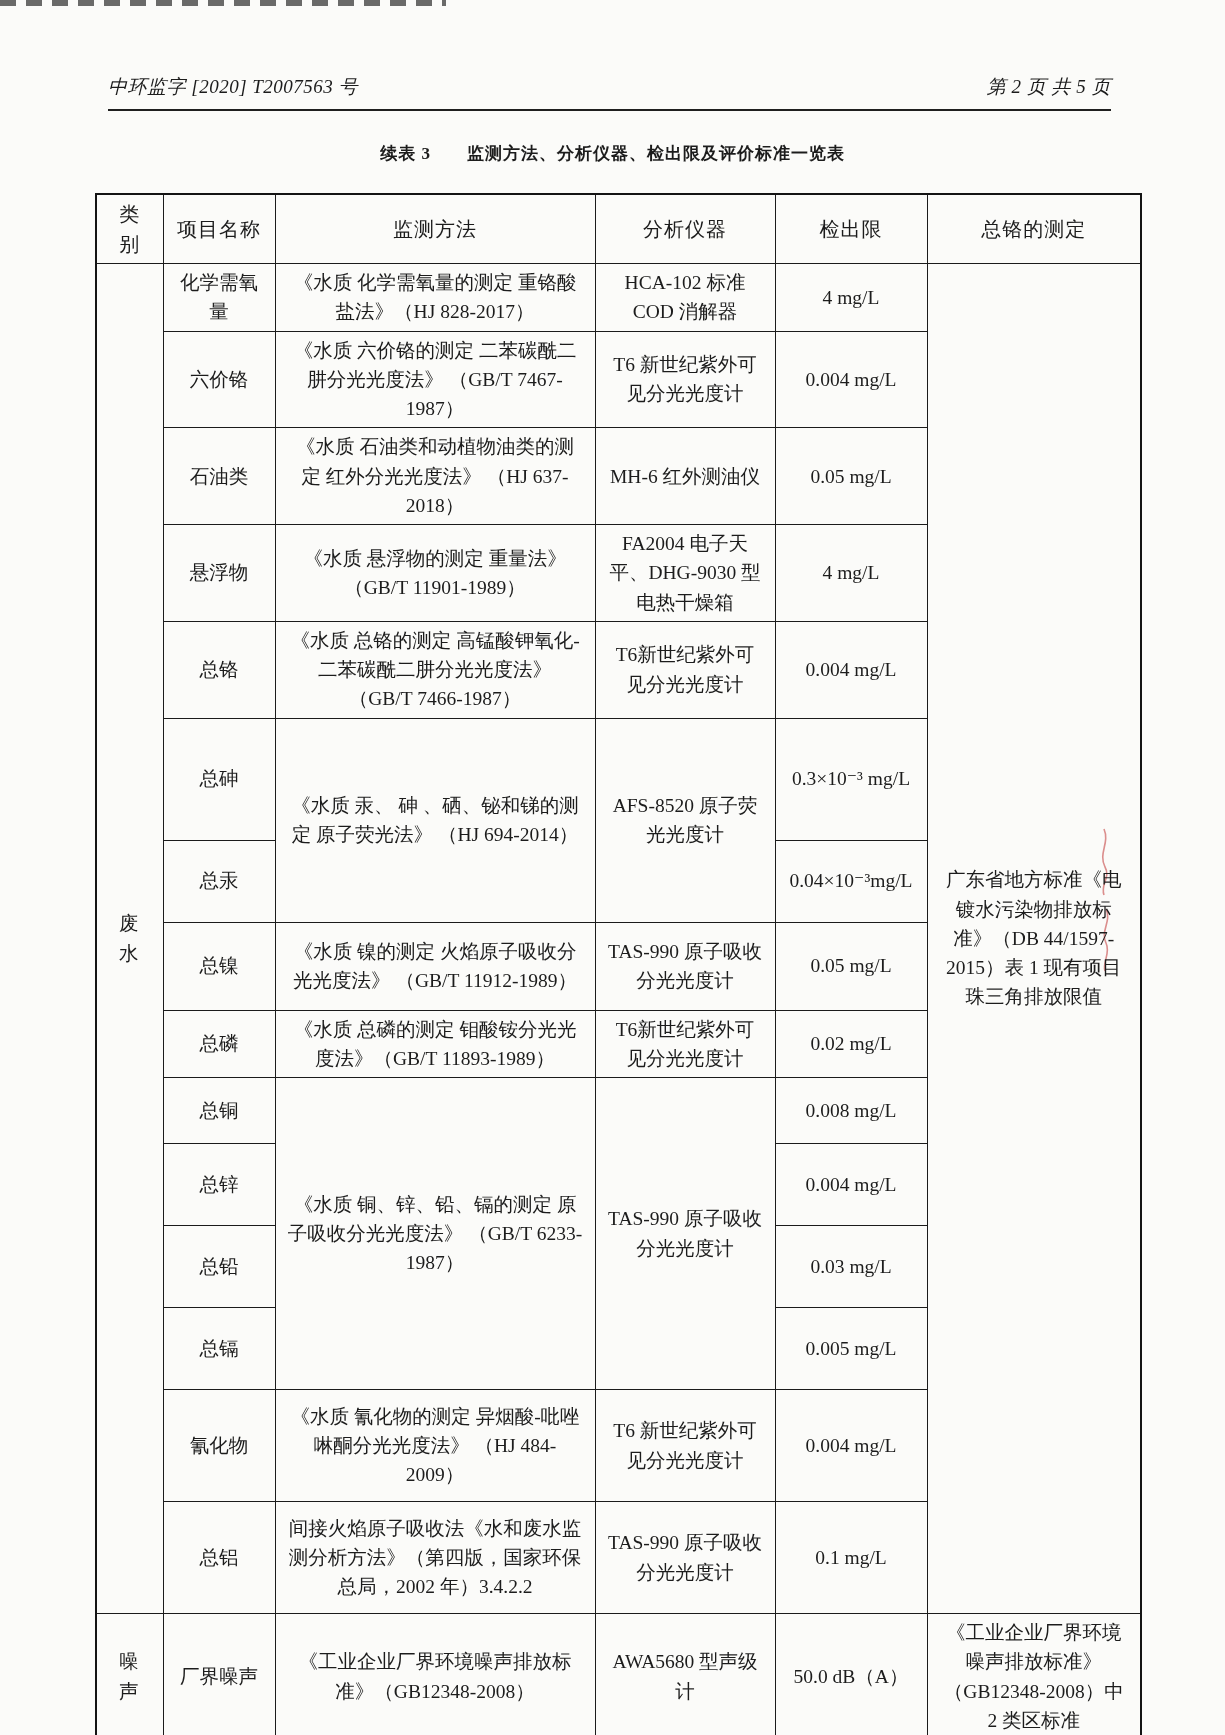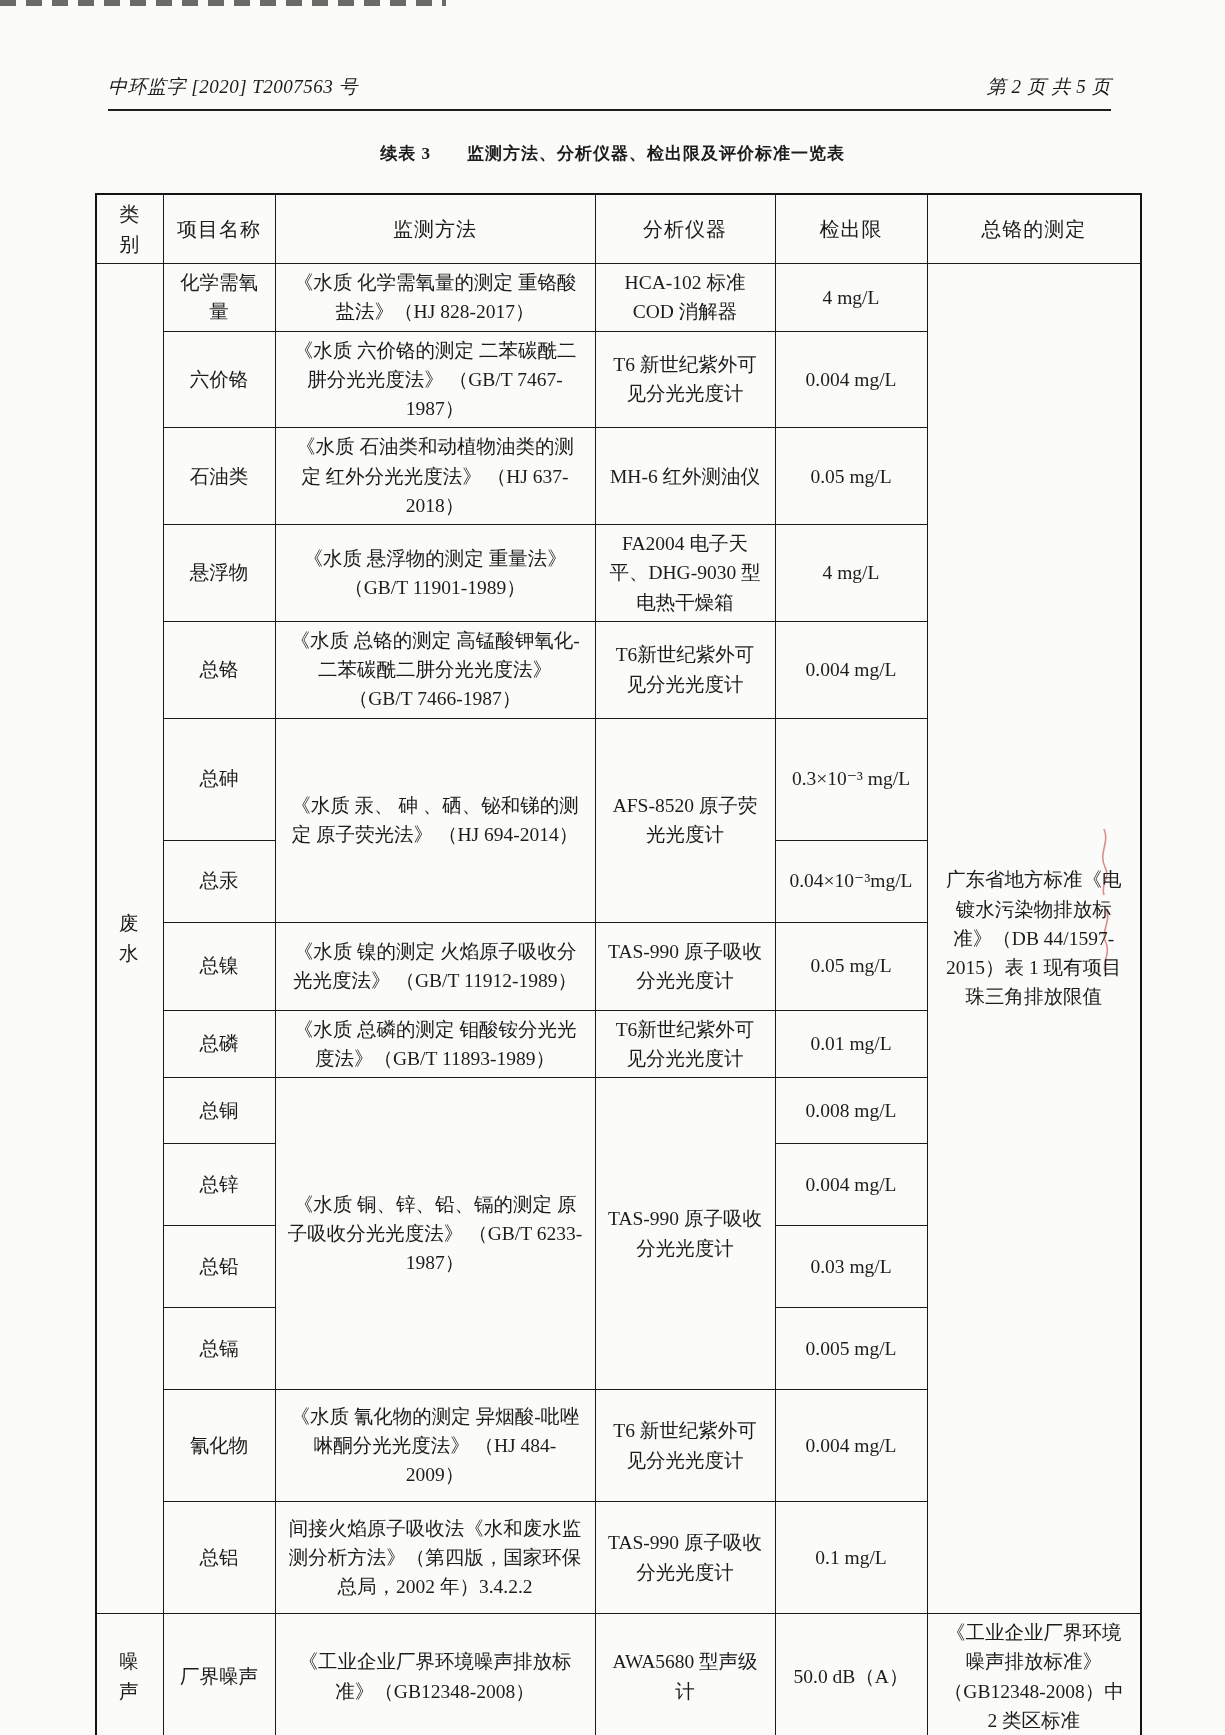--- a/index.html
+++ b/index.html
@@ -148,21 +148,21 @@
         <td>总镍</td>
         <td class="method">《水质 镍的测定 火焰原子吸收分光光度法》 （GB/T 11912-1989）</td>
         <td>TAS-990 原子吸收分光光度计</td>
         <td>0.05 mg/L</td>
       </tr>
 
       <tr style="height:60px;">
         <td>总磷</td>
         <td class="method">《水质 总磷的测定 钼酸铵分光光度法》（GB/T 11893-1989）</td>
         <td>T6新世纪紫外可见分光光度计</td>
-        <td>0.01 mg/L</td>
+        <td>0.02 mg/L</td>
       </tr>
 
       <tr style="height:66px;margin-left:16px;">
         <td>总铜</td>
         <td class="method" rowspan="4">《水质 铜、锌、铅、镉的测定 原子吸收分光光度法》 （GB/T 6233-1987）</td>
         <td rowspan="4">TAS-990 原子吸收分光光度计</td>
         <td>0.008 mg/L</td>
       </tr>
 
       <tr style="height:82px;">

